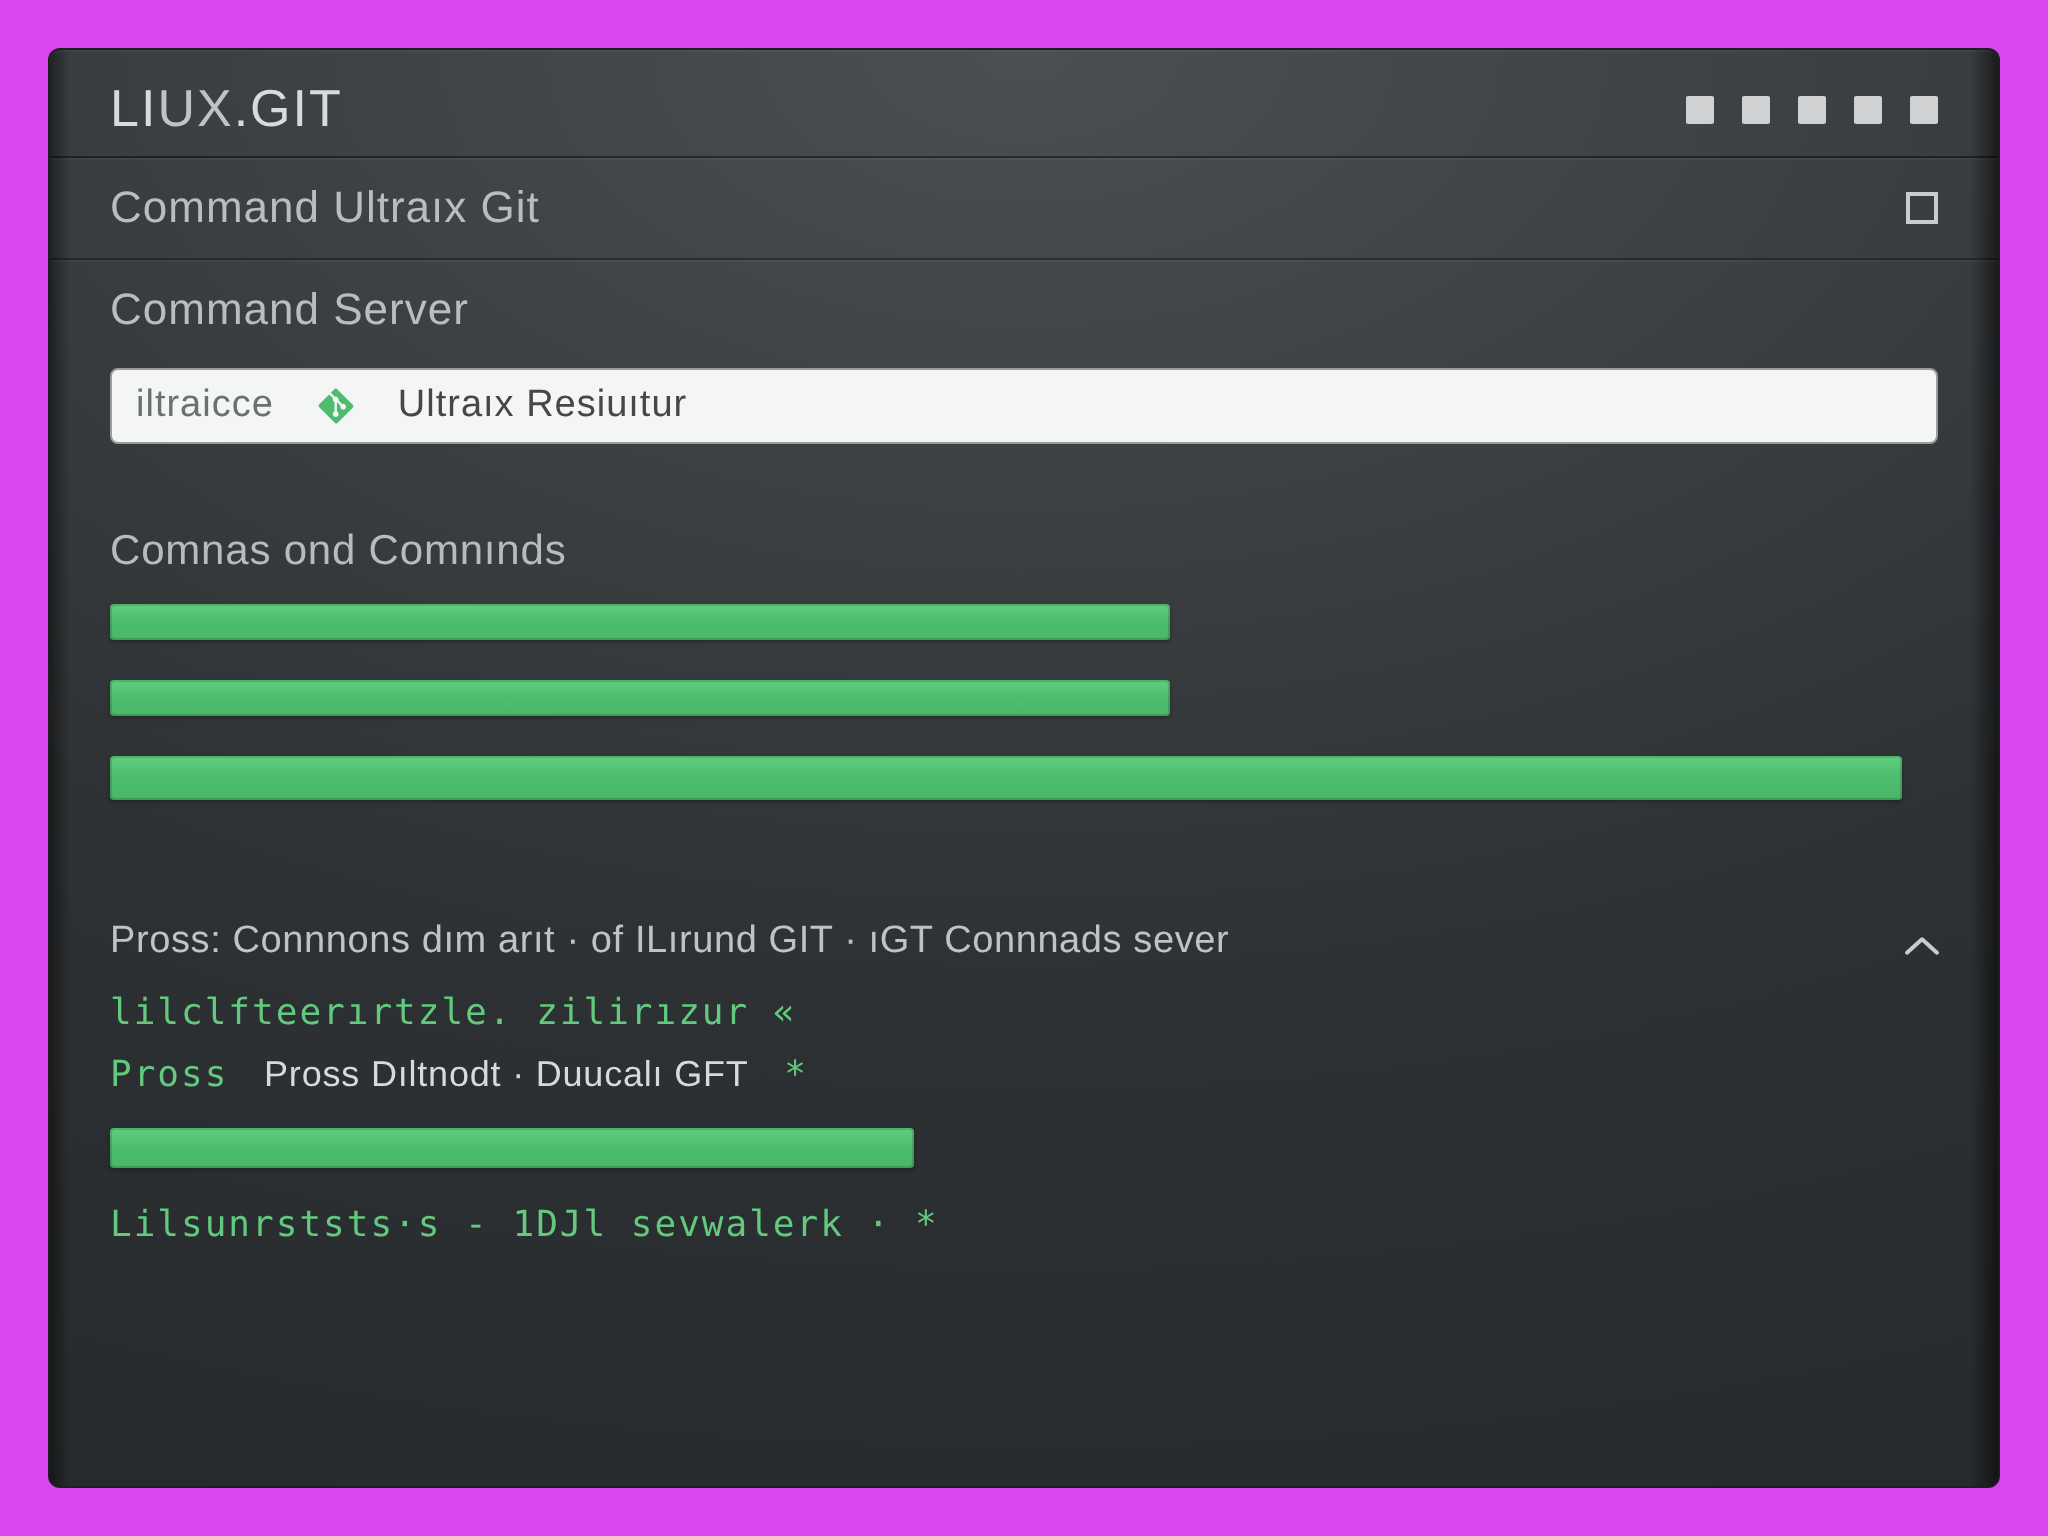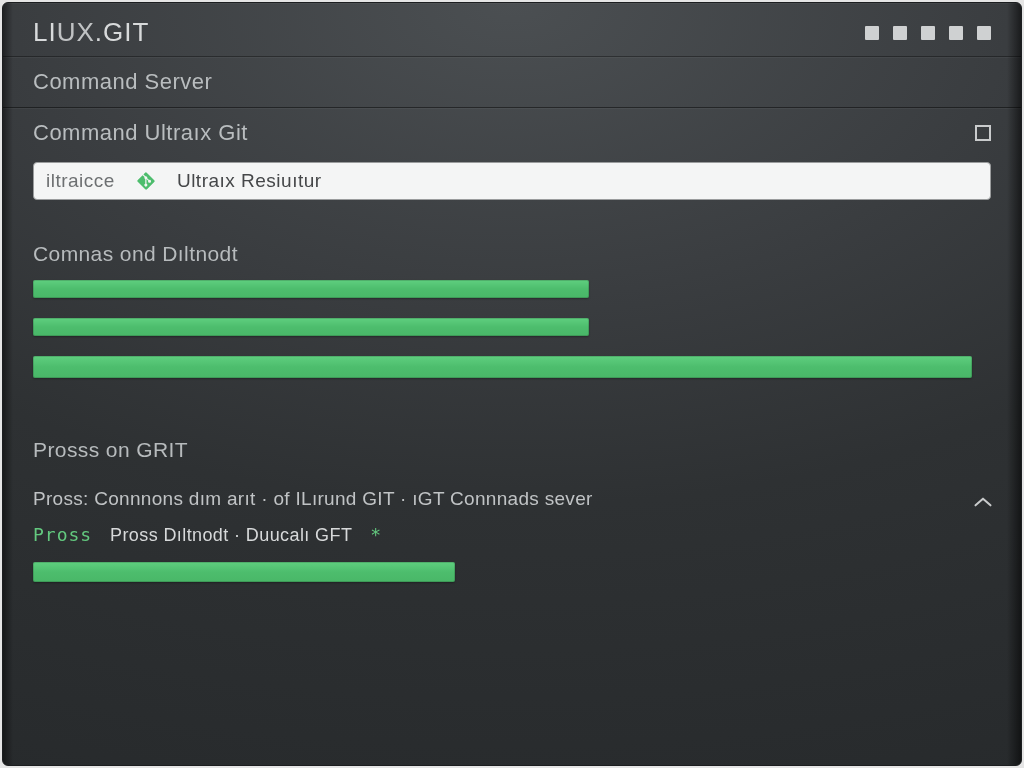--- a/index.html
+++ b/index.html
@@ -7,22 +7,22 @@
   body {
     background: #1a1a1a;
     font-family: "Segoe UI", Arial, sans-serif;
     display: flex;
     align-items: flex-start;
     justify-content: center;
   }
   .frame {
     width: 1024px;
     height: 768px;
-    background: #e5e5e5;
-    padding: 2px;
+    background: #d946ef;
+    padding: 24px;
   }
   .window {
     width: 100%;
     height: 100%;
     border-radius: 6px;
     background: radial-gradient(ellipse 140% 110% at 50% 0%, #4b4f52 0%, #3a3d40 35%, #2e3133 60%, #272a2c 100%);
     border: 1px solid #1c1e20;
     box-shadow: inset 0 1px 0 rgba(255,255,255,0.04);
     position: relative;
     overflow: hidden;
@@ -182,73 +182,78 @@
       </div>
       <div class="winbuttons">
         <div class="winbtn"></div>
         <div class="winbtn"></div>
         <div class="winbtn"></div>
         <div class="winbtn"></div>
         <div class="winbtn"></div>
       </div>
     </div>
 
-    <div class="section-row" style="border-top:1px solid rgba(0,0,0,.35);">
-      <div class="section-label">Command Server</div>
-    </div>
-
     <div class="section-row">
       <div class="section-label">Command Ultraıx Git</div>
       <div class="closebox"></div>
+    </div>
+
+    <div class="section-row" style="border-top:1px solid rgba(0,0,0,.35);">
+      <div class="section-label">Command Server</div>
     </div>
 
     <div class="input-wrap">
       <div class="textfield">
         <span class="pre">iltraicce</span>
         <span class="git-icon">
           <svg viewBox="0 0 24 24" width="18" height="18">
             <path fill="#4dbd6d" d="M23 11 13 1a1.6 1.6 0 0 0-2.3 0L8.6 3.2l2.6 2.6a1.9 1.9 0 0 1 2.4 2.4l2.5 2.5a1.9 1.9 0 1 1-1.1 1.1l-2.4-2.4v6.3a1.9 1.9 0 1 1-1.6 0V9.3a1.9 1.9 0 0 1-1-2.5L7.5 4.3 1 10.7a1.6 1.6 0 0 0 0 2.3l10 10a1.6 1.6 0 0 0 2.3 0l9.7-9.7a1.6 1.6 0 0 0 0-2.3Z"></path>
           </svg>
         </span>
         <span class="post">Ultraıx Resiuıtur</span>
       </div>
     </div>
 
     <div class="bars-section">
-      <div class="bars-heading">Comnas ond Dıltnodt</div>
+      <div class="bars-heading">Comnas ond Comnınds</div>
       <div class="bar-track">
           <div class="bar-fill" style="width:58%"></div>
         </div>
       <div class="bar-track">
           <div class="bar-fill" style="width:58%"></div>
         </div>
       <div class="bar-track" style="height:22px">
           <div class="bar-fill" style="width:98%"></div>
         </div>
     </div>
 
     <div class="proc-section">
-      <div class="proc-heading">Prosss on GRIT</div>
 
       <div class="proc-line">
         <span>Pross: Connnons dım arıt · of ILırund GIT · ıGT Connnads sever</span>
         <span class="chev">
           <svg viewBox="0 0 24 16" width="20" height="14">
               <path d="M3 12 12 4l9 8" fill="none" stroke="#c9cbcc" stroke-width="2.4" stroke-linecap="round" stroke-linejoin="round"></path>
             </svg>
         </span>
       </div>
 
+      <div class="mono mono-row">
+        <span class="mono-green">lilclfteerırtzle. zilirızur «</span>
+      </div>
 
       <div class="mono mono-row">
         <span class="mono-green">Pross</span>
         <span class="white" style="margin:0 6px;">Pross Dıltnodt · Duucalı GFT</span>
         <span class="mono-green">*</span>
       </div>
 
       <div class="small-bar-wrap">
         <div class="small-bar" style="width:44%"></div>
       </div>
 
+      <div class="mono mono-row">
+        <span class="mono-green">Lilsunrststs·s - 1DJl sevwalerk · *</span>
+      </div>
     </div>
 
   </div>
 </div>
 
 </body></html>

